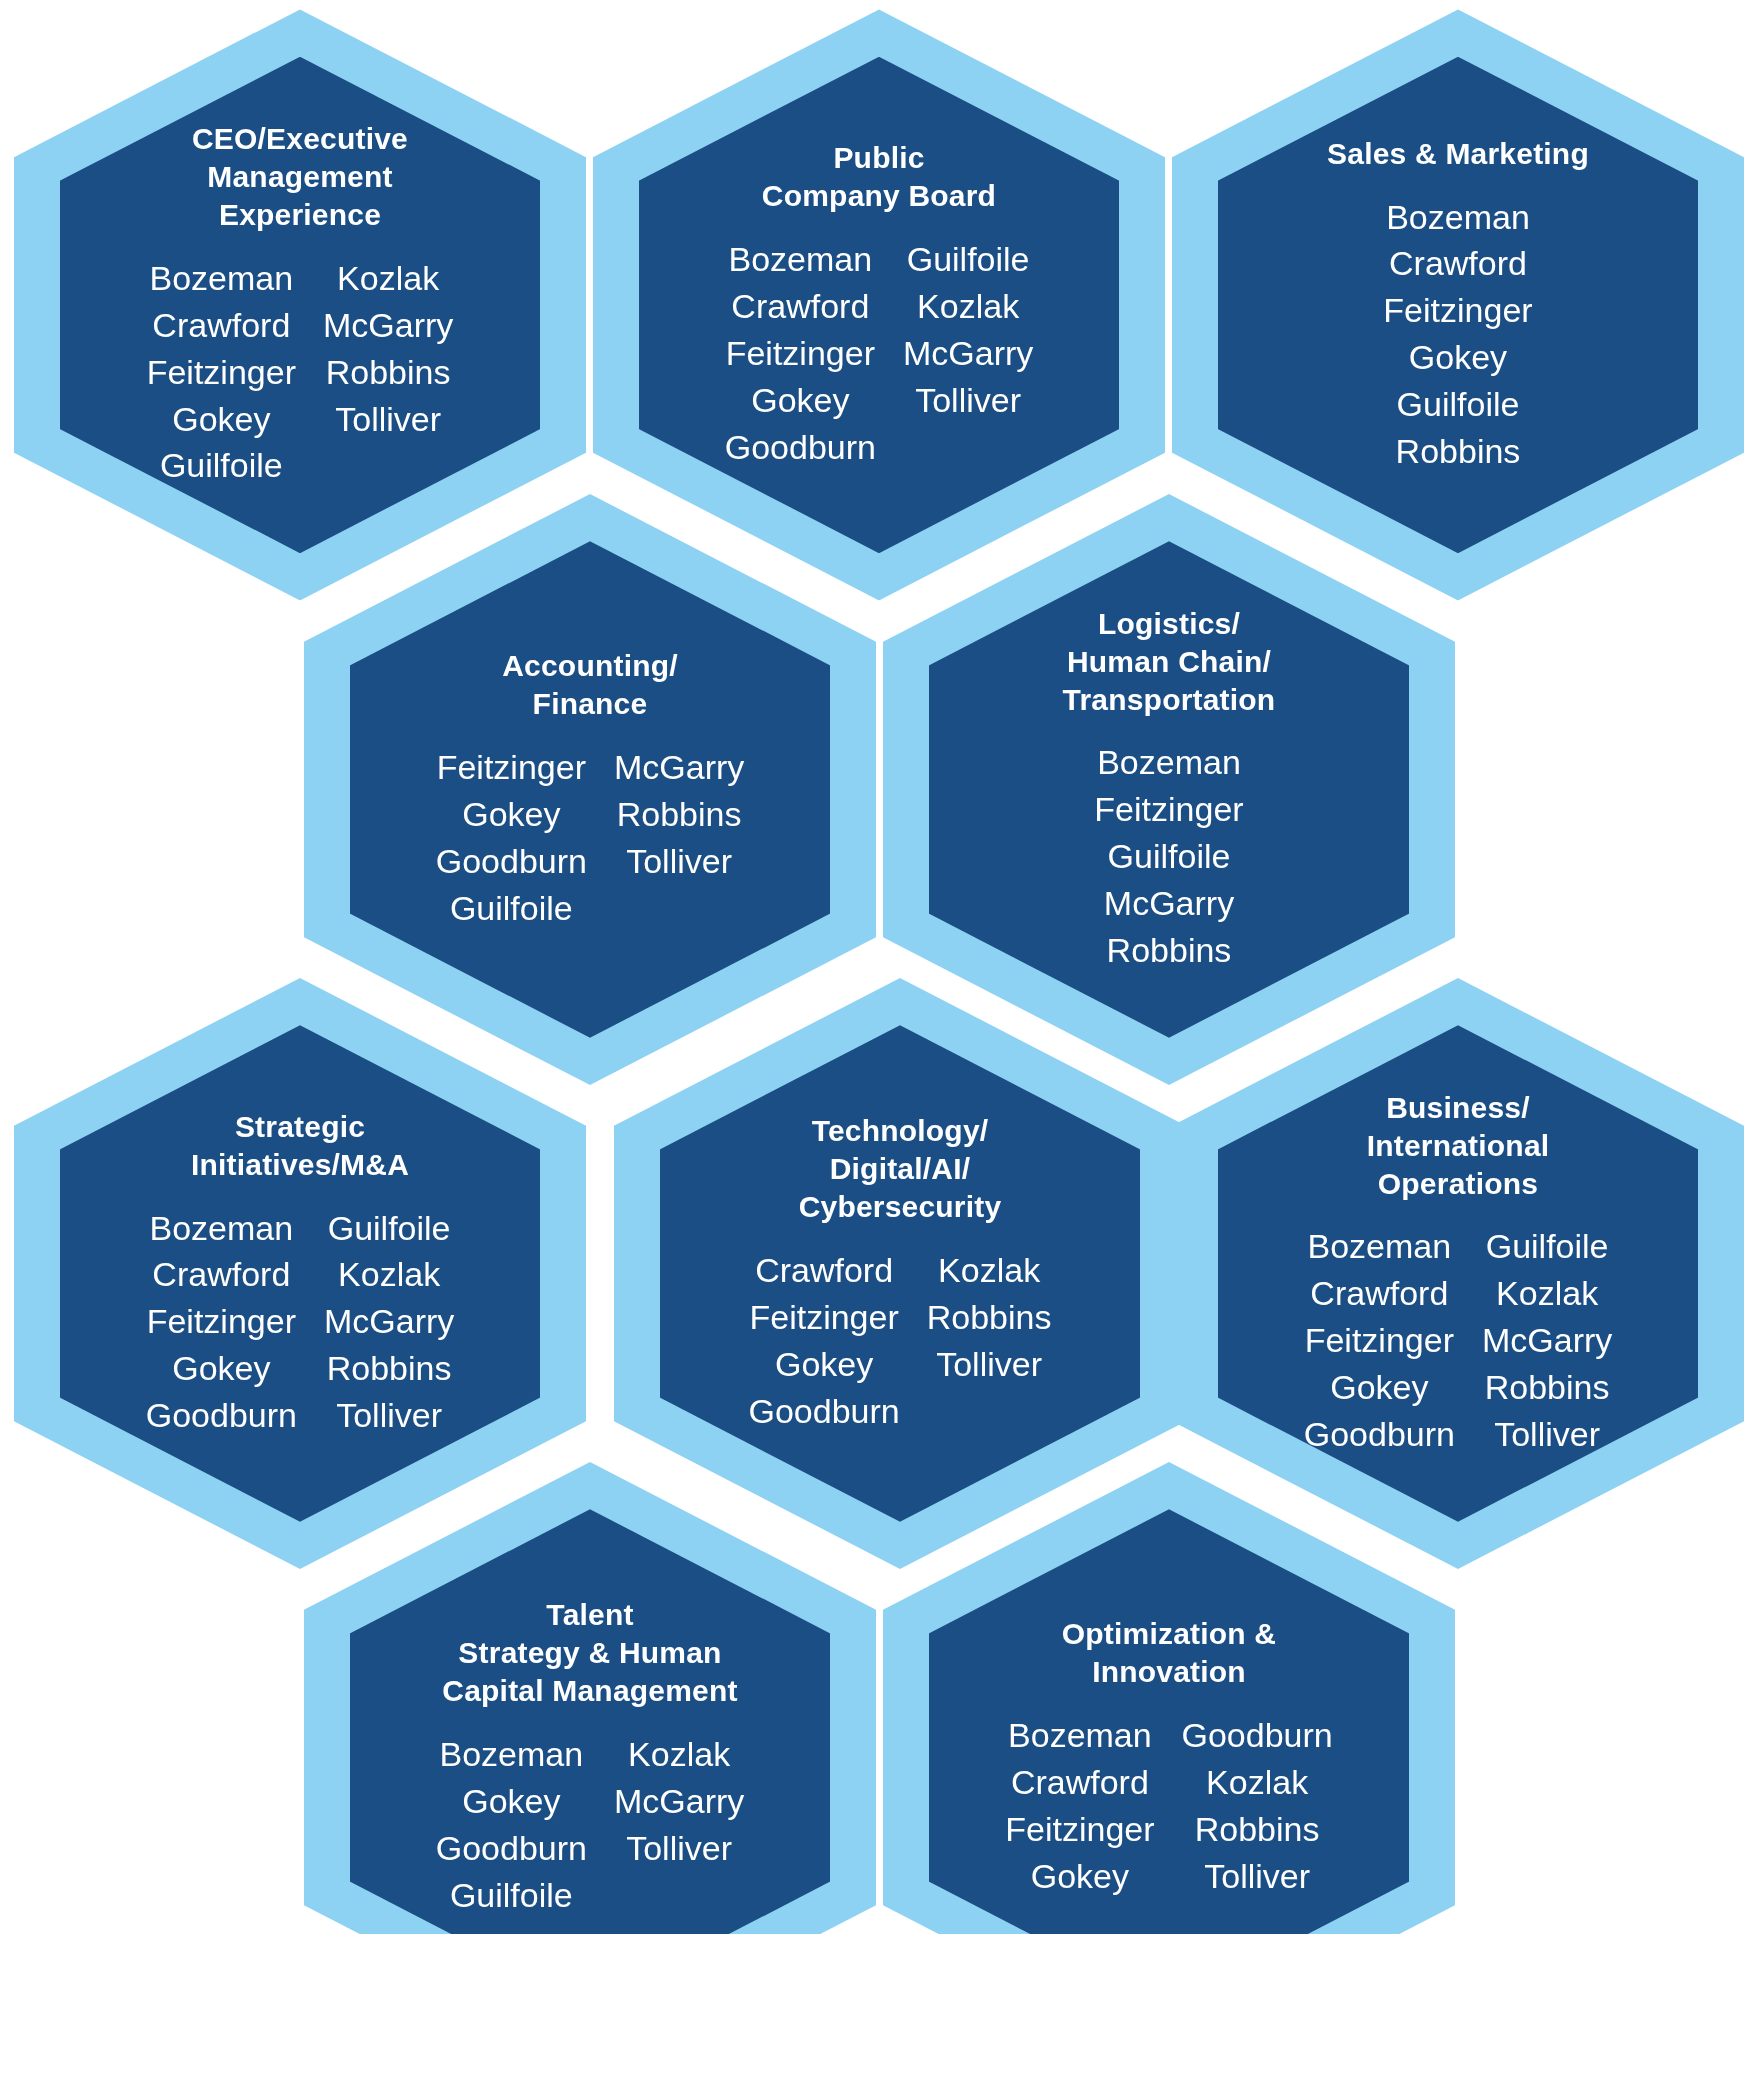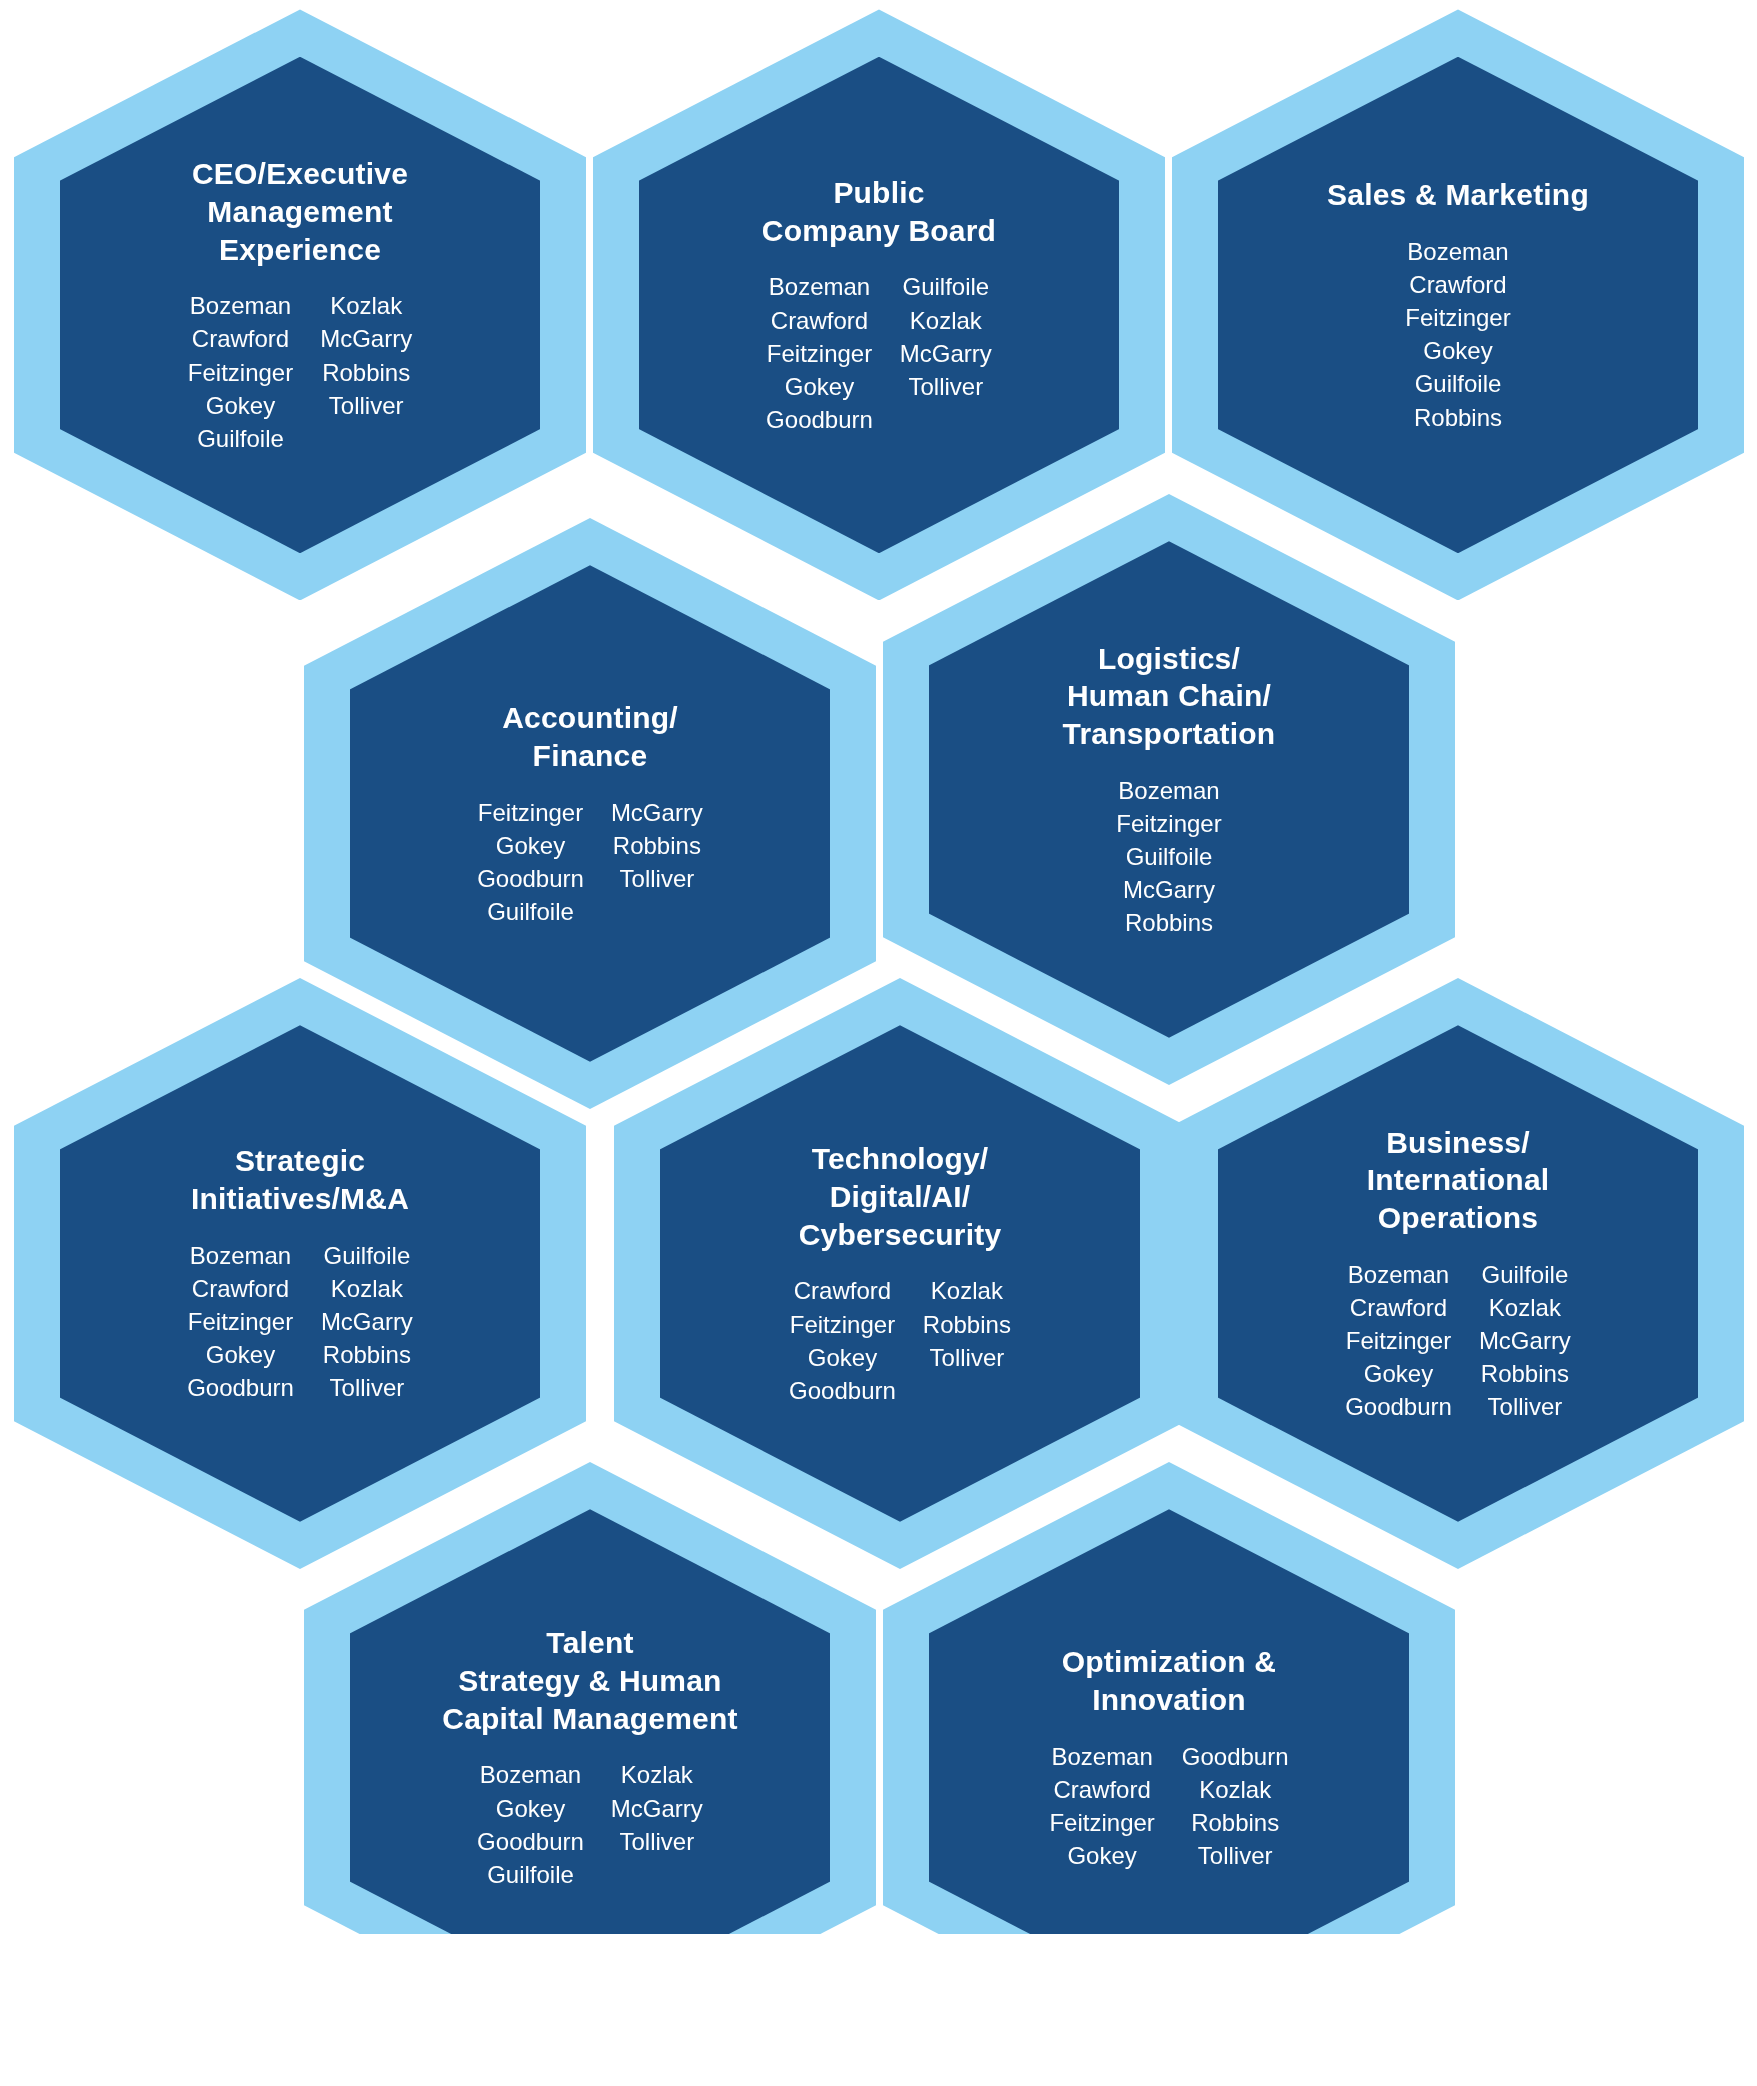--- a/index.html
+++ b/index.html
@@ -50,21 +50,21 @@
     font-weight: 700;
     font-size: 30px;
     line-height: 1.26;
     margin-bottom: 21px;
     letter-spacing: 0.2px;
   }
   .hex-names {
     display: flex;
     justify-content: center;
     gap: 27px;
-    font-size: 24px;
+    font-size: 34px;
     line-height: 1.38;
     font-weight: 400;
   }
   .name-col { text-align: center; }
 </style>
 </head>
 <body>
 
 <div class="canvas">
     <div class="hex" style="left: 14px; top: 9.4px;">
@@ -133,21 +133,21 @@
               <div class="name">Crawford</div>
               <div class="name">Feitzinger</div>
               <div class="name">Gokey</div>
               <div class="name">Guilfoile</div>
               <div class="name">Robbins</div>
             </div>
           </div>
       </div>
     </div>
   </div>
-    <div class="hex" style="left: 304px; top: 518px;">
+    <div class="hex" style="left: 304px; top: 494px;">
     <div class="hex-outer"></div>
     <div class="hex-inner">
       <div class="hex-content">
         <div class="hex-title">
             <div class="title-line">Accounting/</div>
             <div class="title-line">Finance</div>
           </div>
         <div class="hex-names">
             <div class="name-col">
               <div class="name">Feitzinger</div>

